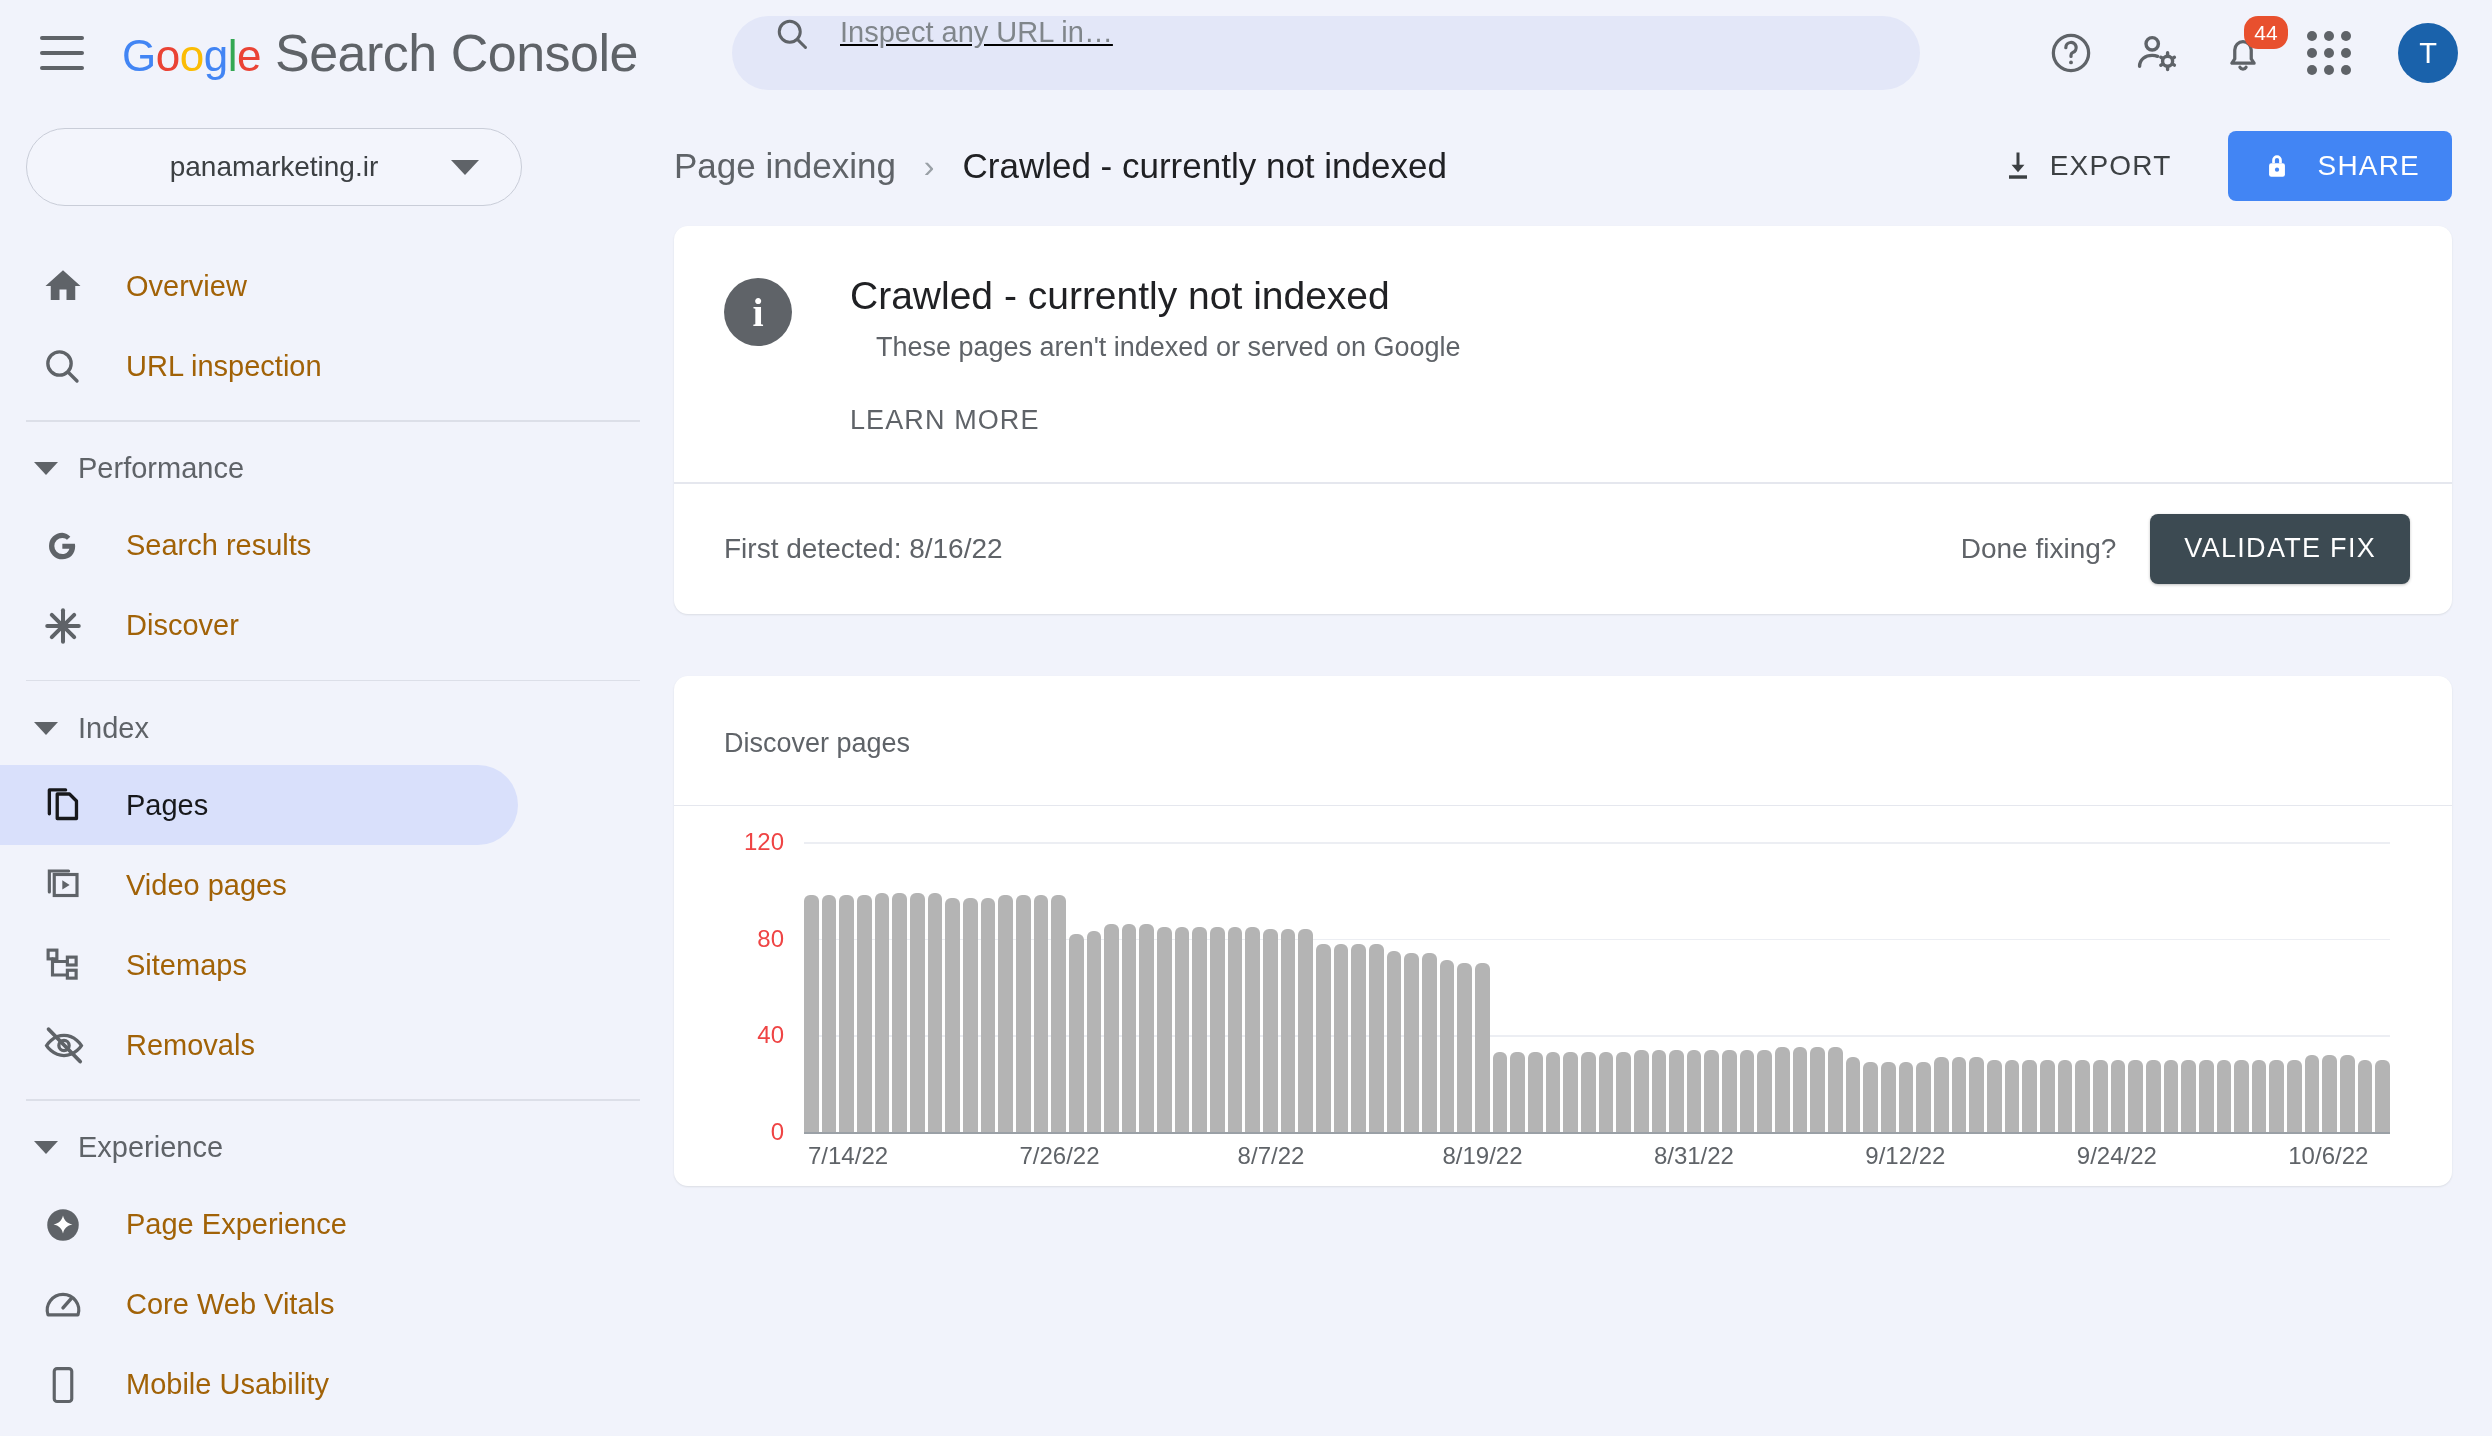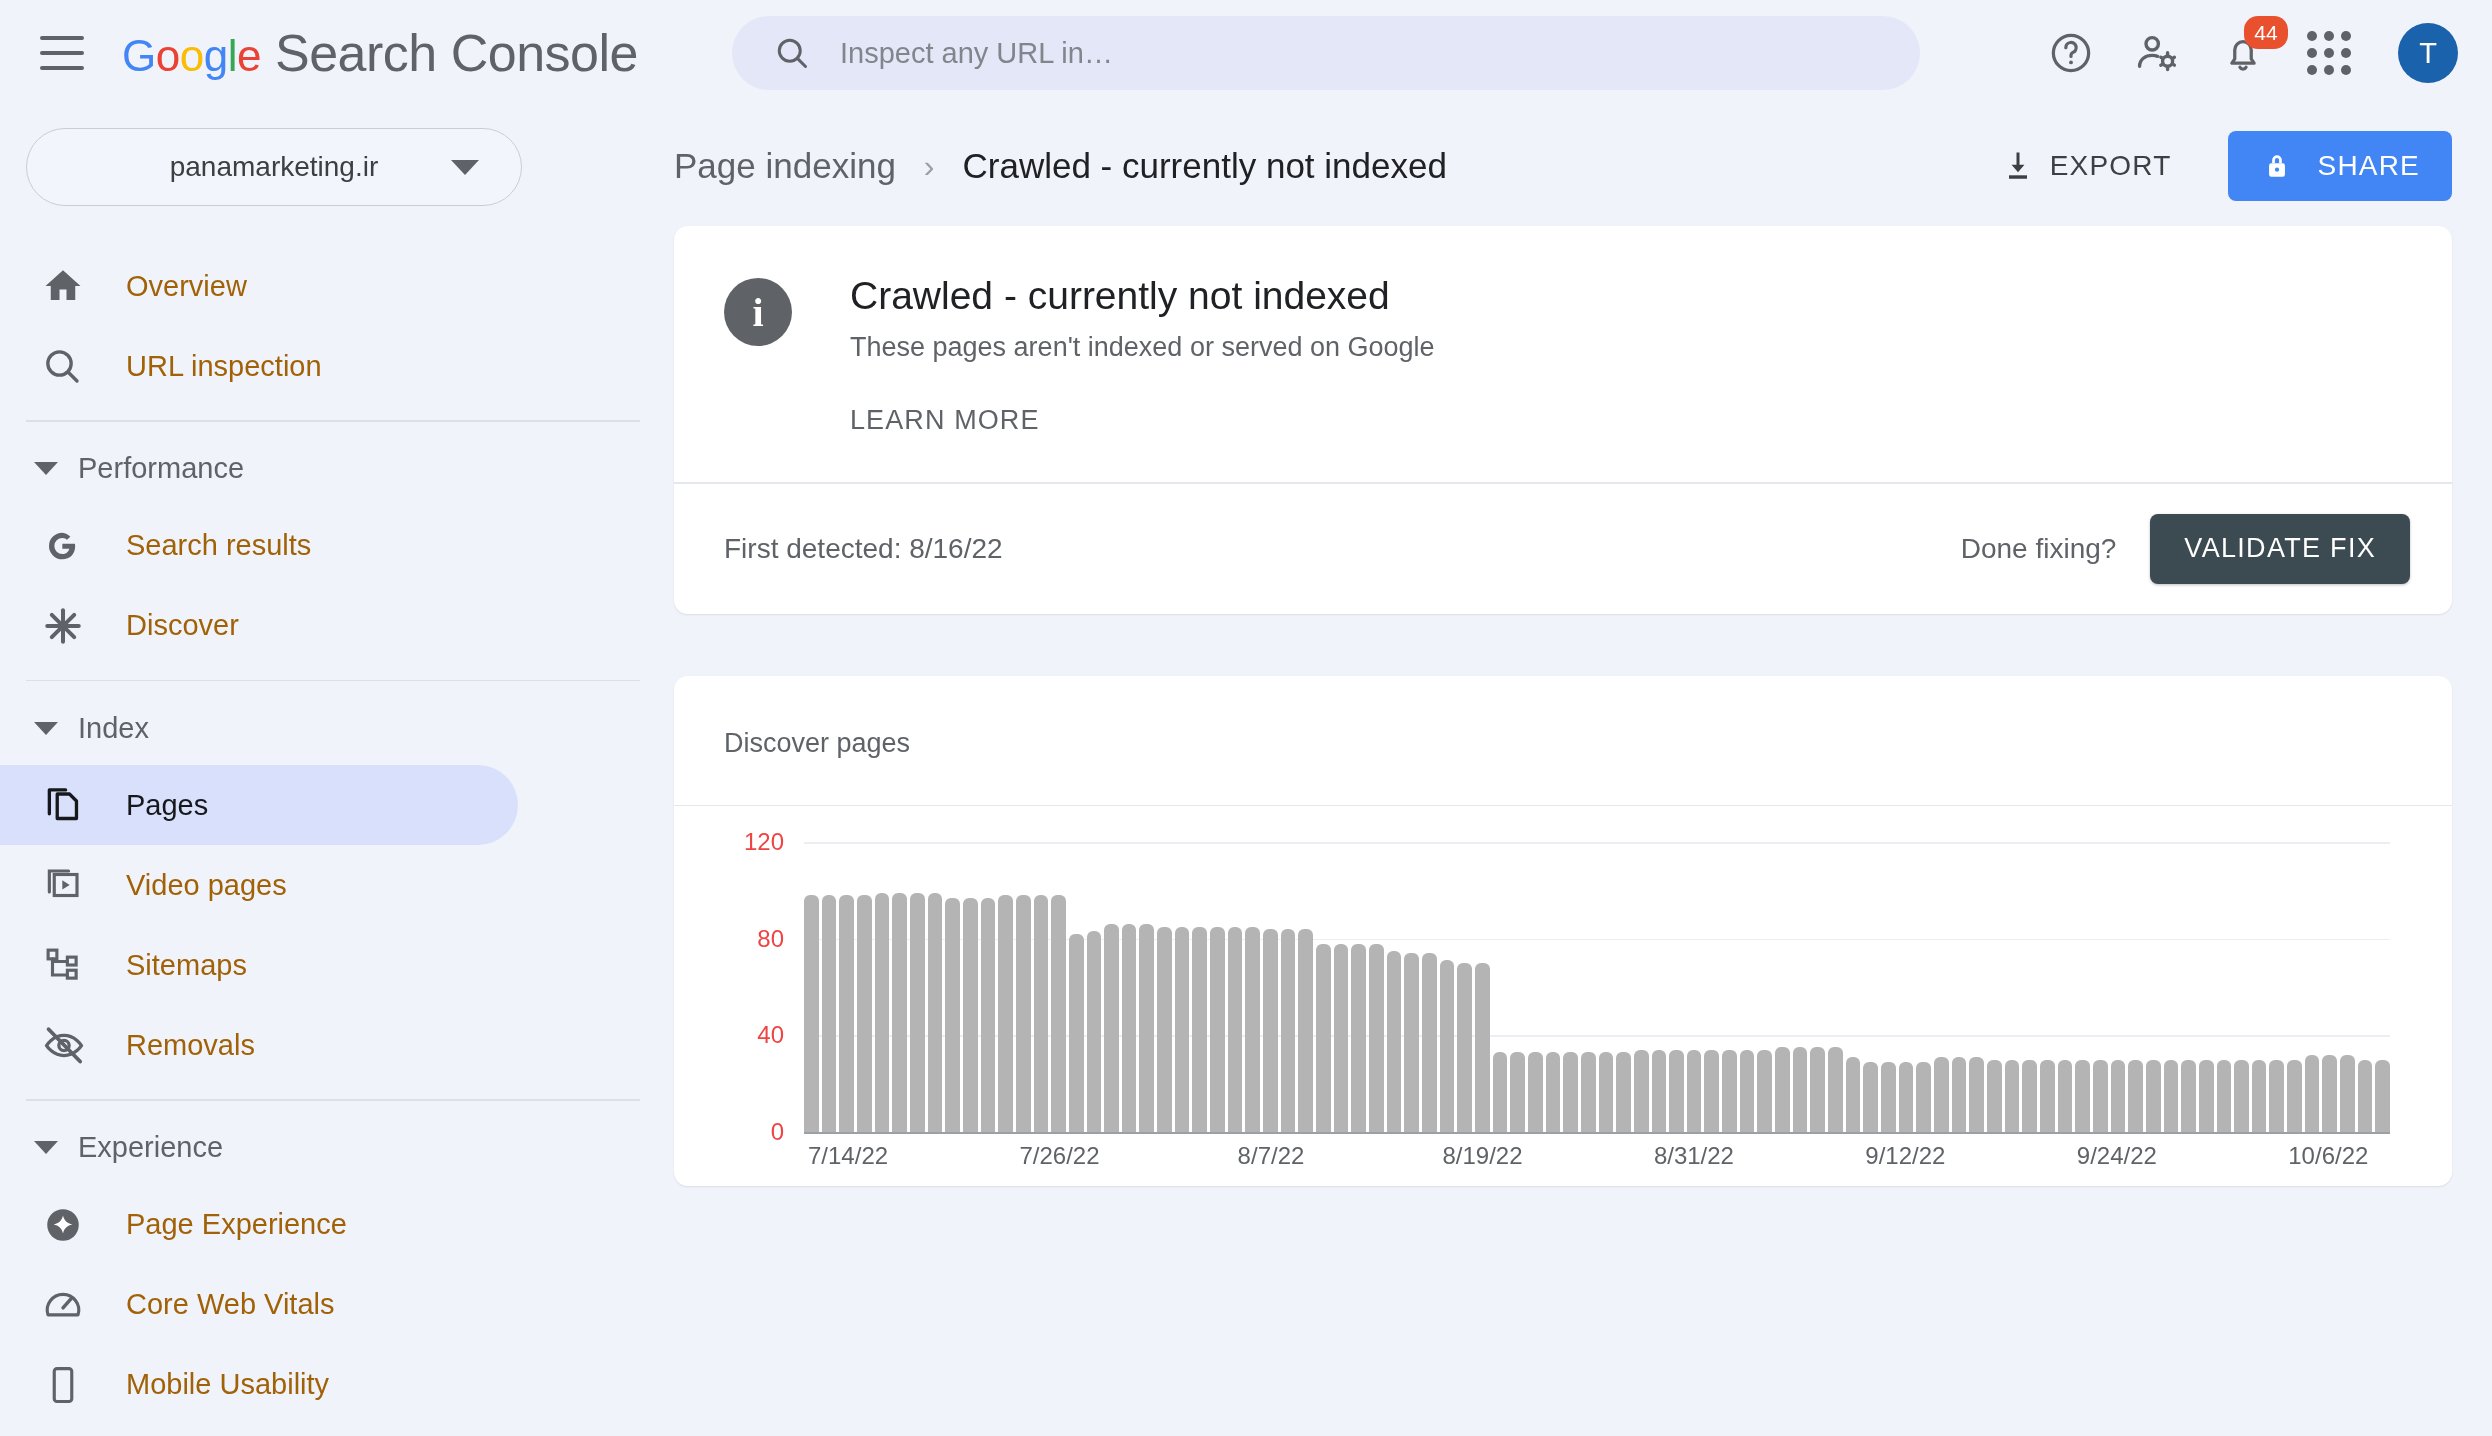--- a/index.html
+++ b/index.html
@@ -22,21 +22,21 @@
   .hamburger span { display: block; height: 4px; width: 44px; background: #5f6368; border-radius: 2px; }
   .brand { display: flex; align-items: baseline; font-size: 43px; letter-spacing: -0.5px; white-space: nowrap; }
   .g-logo { font-weight: 400; font-size: 44px; }
   .g-logo .b { color: #4285f4; } .g-logo .r { color: #ea4335; }
   .g-logo .y { color: #fbbc05; } .g-logo .g { color: #34a853; }
   .brand-rest { color: #5f6368; font-size: 52px; margin-left: 14px; font-weight: 400; }
 
   .searchwrap { flex: 0 0 auto; margin-left: 94px; }
   .searchbar {
     width: 1188px; height: 74px; background: #e3e7f8; border-radius: 37px;
-    display: flex; align-items: center; padding: 0 30px; cursor: text;
+    display: flex; align-items: flex-start; padding: 0 30px; cursor: text; text-decoration: underline;
   }
   .searchbar .sicon { width: 36px; height: 36px; margin-left: 12px; margin-right: 30px; flex: 0 0 auto; }
   .searchbar input {
     border: none; outline: none; background: transparent; width: 100%;
     font-family: "Liberation Sans", sans-serif; font-size: 29px; color: #3c4043;
   }
   .searchbar input::placeholder { color: #80868b; }
 
   .topicons { display: flex; align-items: center; margin-left: auto; margin-right: 34px; gap: 0px; }
   .ticon { width: 86px; height: 86px; display: flex; align-items: center; justify-content: center;
@@ -111,21 +111,21 @@
   }
   .card.info { padding: 0; }
   .inforow { display: flex; padding: 48px 0 46px 50px; }
   .infoicon {
     width: 68px; height: 68px; border-radius: 50%; background: #5f6368; color: #fff;
     display: flex; align-items: center; justify-content: center; font-size: 40px;
     font-family: "Liberation Serif", serif; font-weight: bold; flex: 0 0 68px; margin-top: 4px;
   }
   .infotext { margin-left: 58px; }
   .infotitle { font-size: 39px; color: #202124; font-weight: 400; }
-  .infosub { font-size: 27px; color: #5f6368; margin-top: 14px; }
+  .infosub { font-size: 27px; color: #5f6368; margin-top: 14px; margin-left: 26px; }
   .learnmore {
     font-size: 27px; color: #5f6368; letter-spacing: 1.1px; margin-top: 42px;
     display: inline-block; cursor: pointer;
   }
   .cardsep { height: 1.5px; background: #e5e7ee; }
   .fixrow { display: flex; align-items: center; height: 130px; padding: 0 42px 0 50px; }
   .firstdet { font-size: 28px; color: #5f6368; }
   .donefix { font-size: 28px; color: #5f6368; margin-left: auto; margin-right: 34px; }
   .validate {
     background: #3c4a52; color: #fff; border-radius: 8px; padding: 0 34px; height: 70px;

